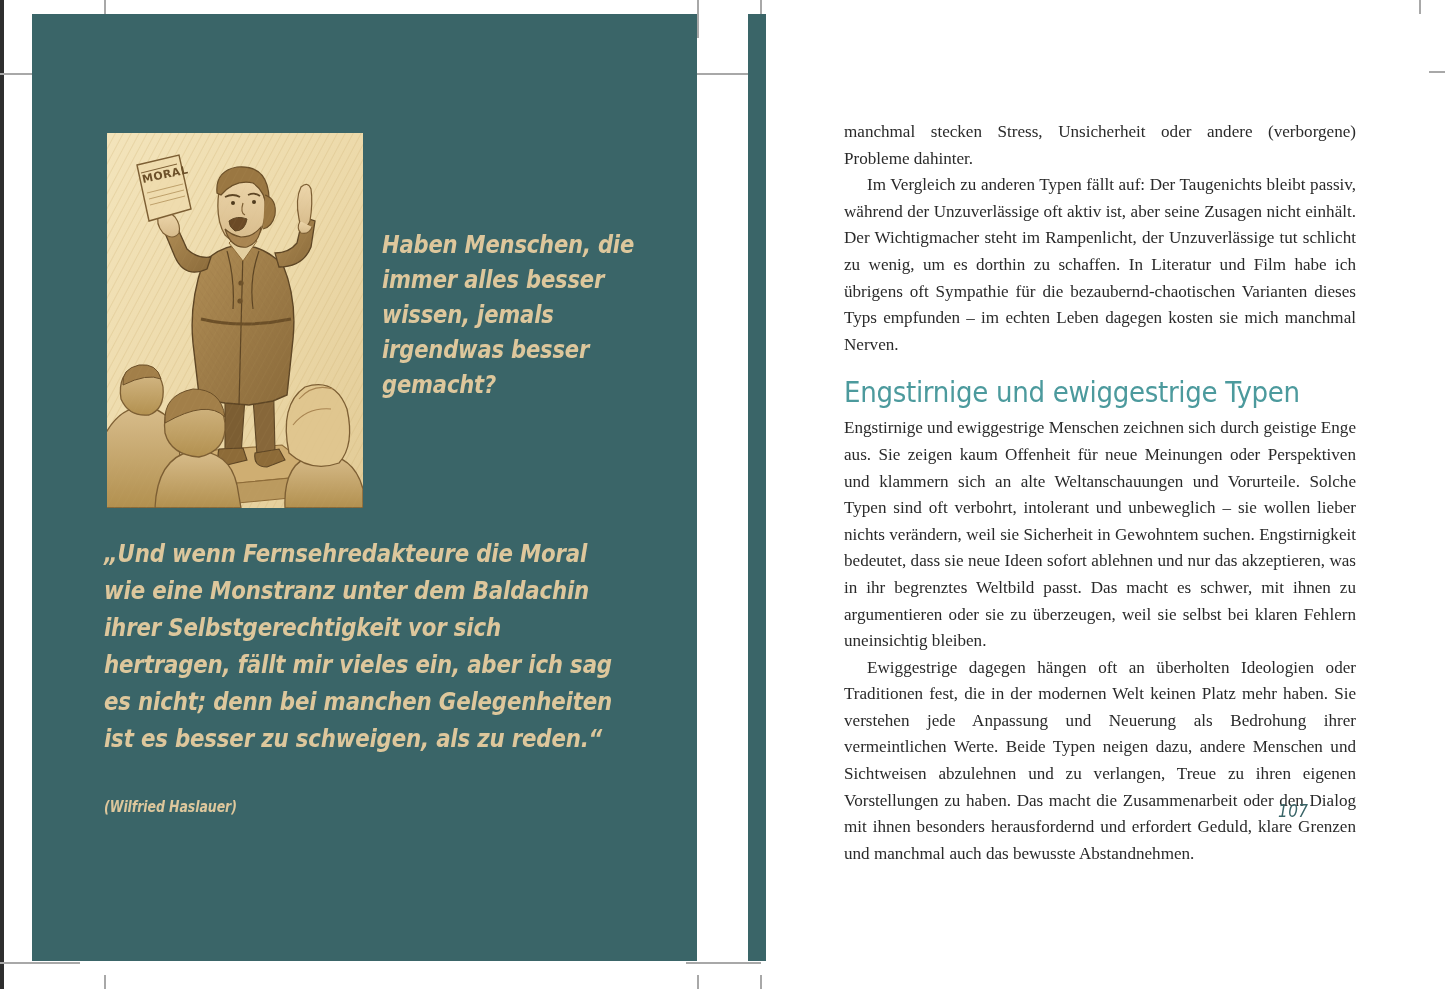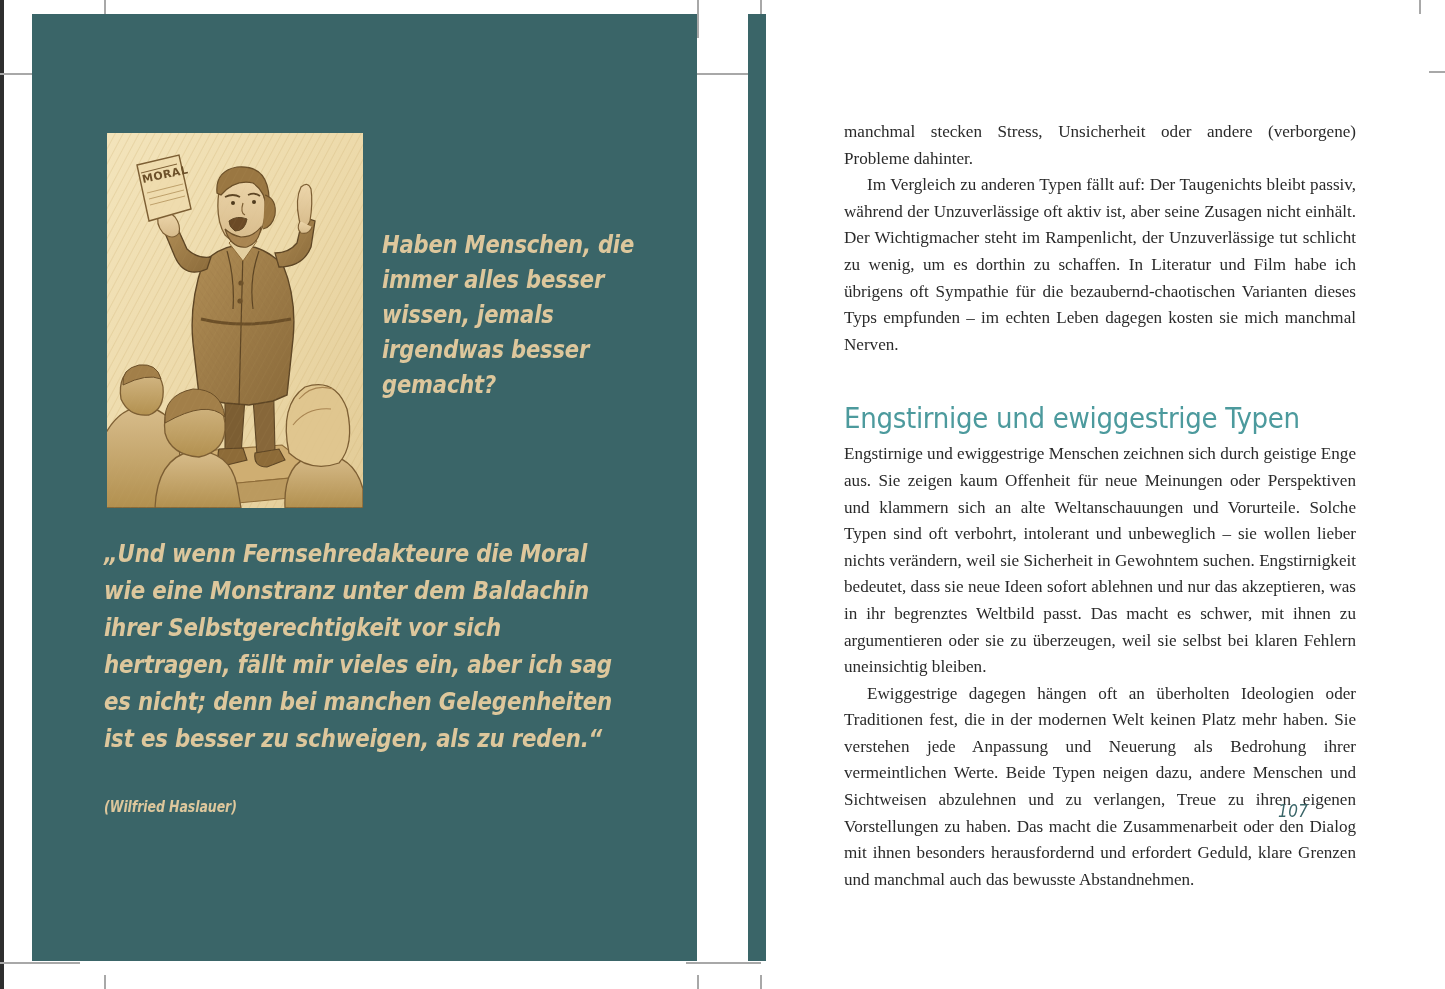--- a/index.html
+++ b/index.html
@@ -135,21 +135,21 @@
     line-height: 26.6px;
     color: #262626;
     text-align: justify;
     text-justify: inter-word;
     hyphens: manual;
     color: #2a2a2a;
   }
   .body-par.indent { text-indent: 1.35em; }
 
   .section-heading {
-    margin: 43px 0 6px 0;
+    margin: 17px 0 6px 0;
     font-family: "DejaVu Sans Condensed", "Liberation Sans Narrow", "Liberation Sans", sans-serif;
     font-weight: normal;
     font-size: 29px;
     line-height: 34px;
     color: #4c9a9d;
     letter-spacing: -0.3px;
   }
 
   .folio {
     position: absolute;

